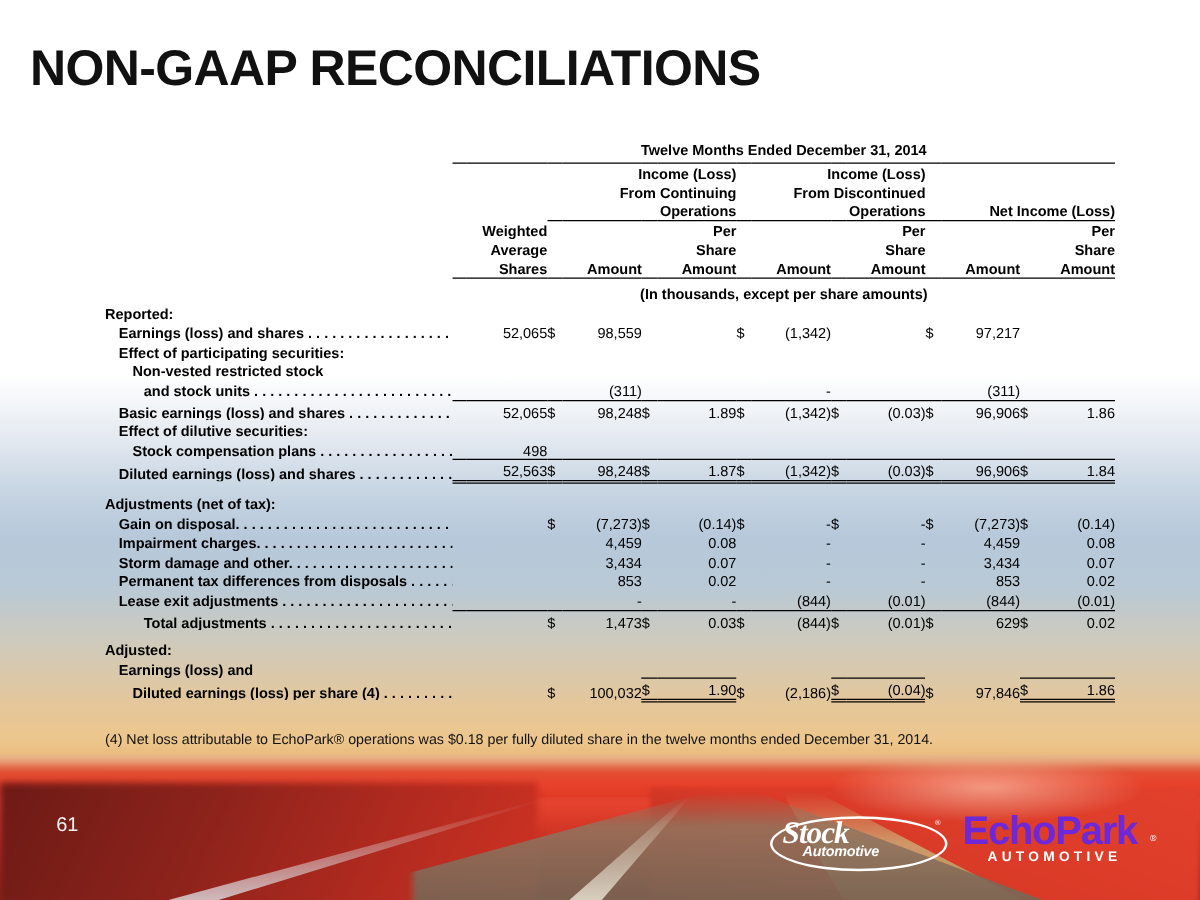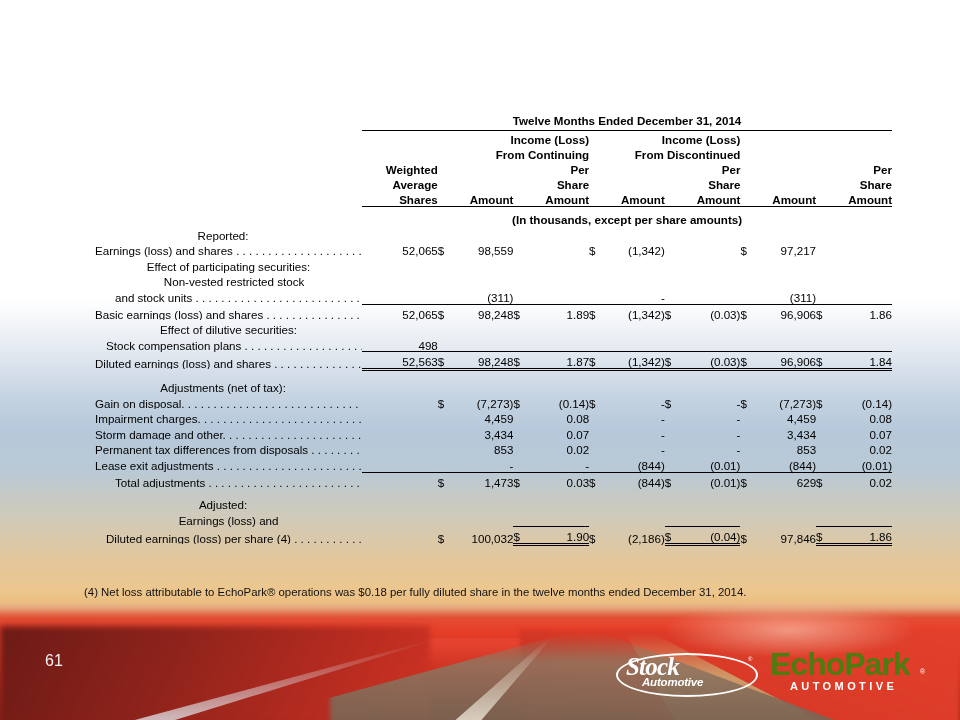--- a/index.html
+++ b/index.html
@@ -84,21 +84,21 @@
     font-size:40px;font-weight:bold;letter-spacing:-0.5px;
     color:#111;white-space:nowrap;
   }
   
   #tbl{
     position:absolute;left:84px;top:115px;width:808px;
     font-size:11.6px;line-height:1.0;
   }
   table.fin{border-collapse:collapse;width:100%;table-layout:fixed;}
   table.fin td{padding:0;vertical-align:bottom;white-space:nowrap;}
-  .lbl{text-align:center;padding-left:0;}
+  .lbl{text-align:left;padding-left:0;font-weight:bold;}
   .num{text-align:right;padding-right:6px;}
   .cur{text-align:left;padding-left:6px;width:11px;}
   
   .hdr-c{text-align:right;font-weight:bold;}
   .rule{border-bottom:1.4px solid #000;}
   .dbl{border-bottom:3px double #000;}
   .hdr-span{font-weight:bold;text-align:center;}
   .spacer-row td{height:7px;}
   .rowh td{height:15.6px;}
   .leader{
@@ -130,21 +130,21 @@
     font-size:25px;font-weight:bold;font-style:italic;color:#fff;
     letter-spacing:-0.8px;line-height:1;
   }
   .sonic-sub{
     position:absolute;left:26px;top:29px;width:104px;
     font-size:11.5px;font-weight:bold;font-style:italic;color:#fff;
     letter-spacing:-0.2px;line-height:1;
   }
   .sonic-tm{position:absolute;left:132px;top:8px;font-size:6px;color:#fff;}
   .echo-name{
-    position:absolute;left:0;top:0;font-size:32px;font-weight:bold;color:#4d7c0f;
+    position:absolute;left:0;top:0;font-size:32px;font-weight:bold;color:#6d28d9;
     letter-spacing:-1px;line-height:1;white-space:nowrap;
   }
   .echo-tm{position:absolute;left:150px;top:20px;font-size:7px;color:#fff;}
   .echo-sub{
     position:absolute;left:20px;top:33px;font-size:11px;font-weight:bold;color:#fff;
     letter-spacing:3.4px;line-height:1;
   }
 </style>
 </head>
 <body>
@@ -157,20 +157,21 @@
     <div class="road-left-dark"></div>
     <div class="road-right-red"></div>
     <div class="road-tan-right"></div>
     <div class="road-surface"></div>
     <div class="road-line-c"></div>
     <div class="road-line-l"></div>
     <div class="road-glow"></div>
     <div class="road-fade-top"></div>
   </div>
 
+  <div id="title">NON-GAAP RECONCILIATIONS</div>
 
   <div id="tbl">
     <table class="fin">
       <colgroup>
         <col style="width:272px">
         <col style="width:11px">
           <col style="width:63px">
         <col style="width:12px">
           <col style="width:62px">
         <col style="width:12px">
@@ -198,20 +199,27 @@
           </tr>
           <tr>
             <td colspan="1"></td>
             <td colspan="2"></td>
             <td class="hdr-c" colspan="4" style="height: 15px;">From Continuing</td>
             <td class="hdr-c" colspan="4" style="height: 15px;">From Discontinued</td>
             <td class="hdr-c" colspan="4" style="height: 15px;"></td>
           </tr>
           <tr>
             <td colspan="1"></td>
+            <td colspan="2"></td>
+            <td class="hdr-c rule" colspan="4" style="height: 15px;">Operations</td>
+            <td class="hdr-c rule" colspan="4" style="height: 15px;">Operations</td>
+            <td class="hdr-c rule" colspan="4" style="height: 15px;">Net Income (Loss)</td>
+          </tr>
+          <tr>
+            <td colspan="1"></td>
             <td class="hdr-c" colspan="2" style="height: 15px;">Weighted</td>
             <td class="hdr-c" colspan="2" style="height: 15px;"></td>
             <td class="hdr-c" colspan="2" style="height: 15px;">Per</td>
             <td class="hdr-c" colspan="2" style="height: 15px;"></td>
             <td class="hdr-c" colspan="2" style="height: 15px;">Per</td>
             <td class="hdr-c" colspan="2" style="height: 15px;"></td>
             <td class="hdr-c" colspan="2" style="height: 15px;">Per</td>
           </tr>
           <tr>
             <td colspan="1"></td>

